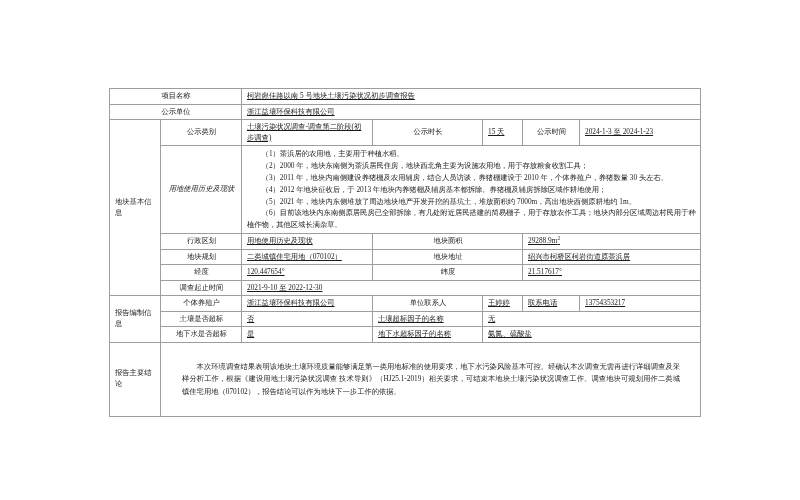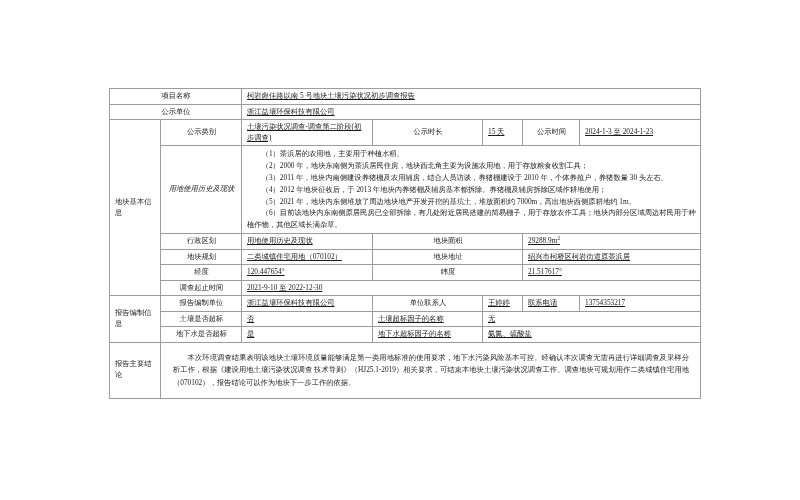--- a/index.html
+++ b/index.html
@@ -81,21 +81,21 @@
   }
   td.concl {
     text-align: left;
     vertical-align: top;
     padding: 3px 5px 4px 6px;
     line-height: 1.68;
     text-align: justify;
     text-justify: inter-ideograph;
   }
   .concl p {
-    margin: 7px;
+    margin: 16px;
     text-indent: 2em;
   }
   sup {
     font-size: 0.72em;
     vertical-align: super;
     line-height: 0;
   }
   .nowrap { white-space: nowrap; }
 </style>
 </head>
@@ -169,21 +169,21 @@
         <td class="val" colspan="2">21.517617°</td>
       </tr>
 
       <tr>
         <td class="lbl">调查起止时间</td>
         <td class="val" colspan="5">2021-9-10 至 2022-12-30</td>
       </tr>
 
       <tr>
         <td class="sect" rowspan="3">报告编制信息</td>
-        <td class="lbl">报告编制单位</td>
+        <td class="lbl">个体养殖户</td>
         <td class="val">浙江益壤环保科技有限公司</td>
         <td class="lbl" style="text-align:center">单位联系人</td>
         <td class="val">王婷婷</td>
         <td class="val">联系电话</td>
         <td class="val">13754353217</td>
       </tr>
 
       <tr>
         <td class="lbl">土壤是否超标</td>
         <td class="val">否</td>

